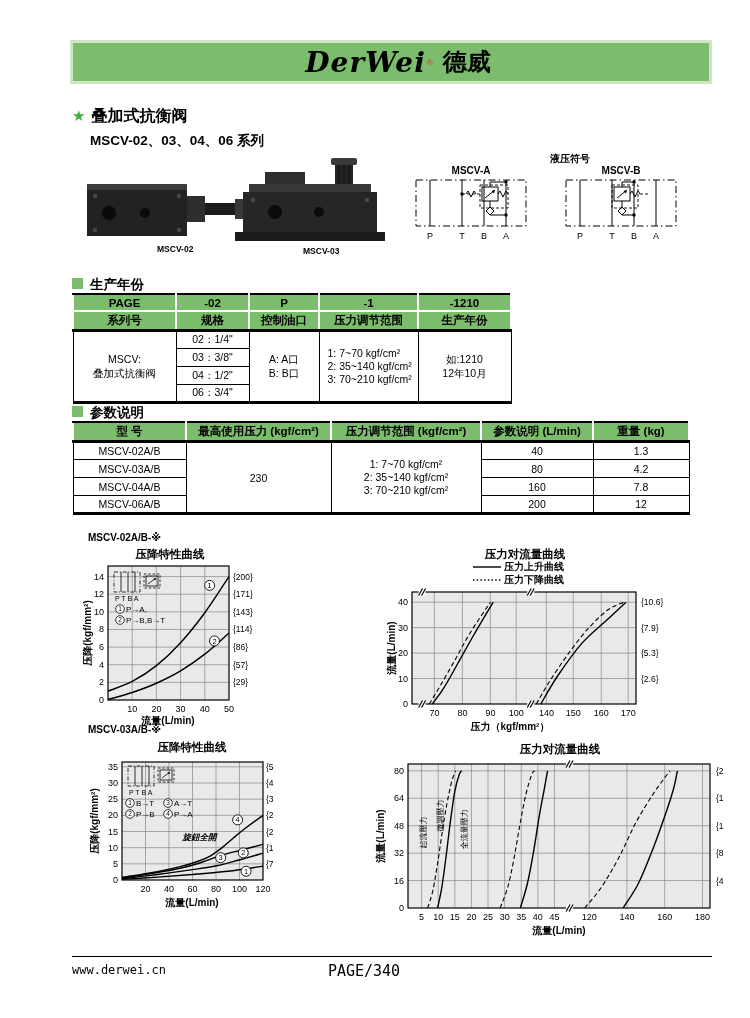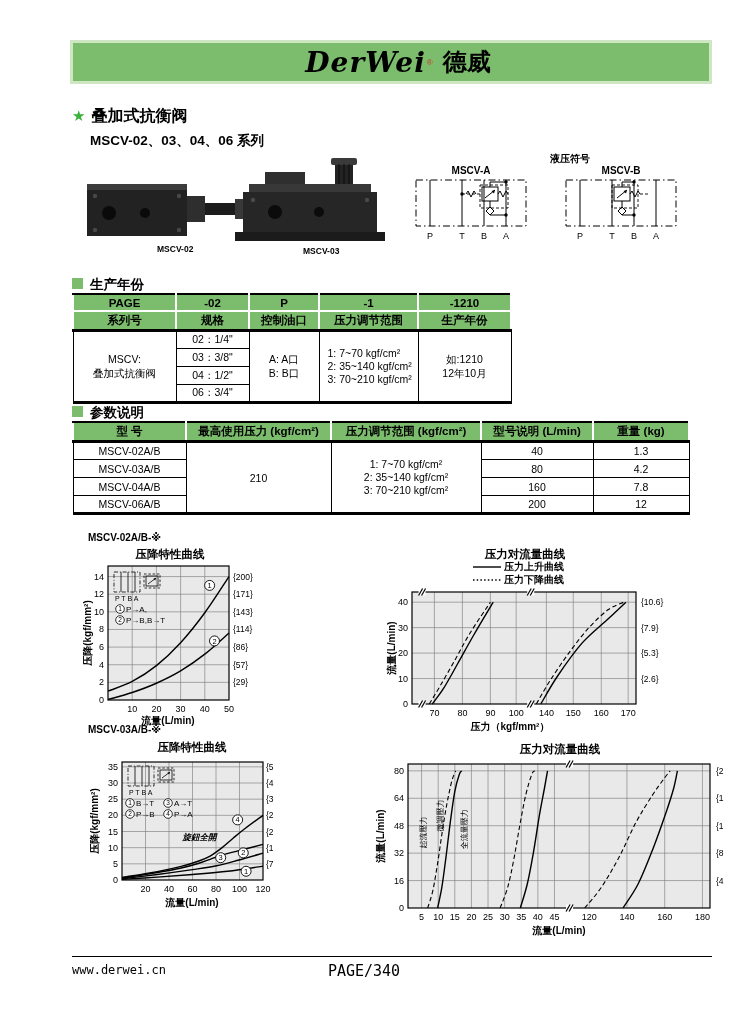--- a/index.html
+++ b/index.html
@@ -237,28 +237,28 @@
         <col style="width:145px">
         <col style="width:150px">
         <col style="width:112px">
         <col style="width:96px">
       </colgroup>
     <thead>
       <tr style="height:18px">
         <th>型  号</th>
         <th>最高使用压力 (kgf/cm²)</th>
         <th>压力调节范围 (kgf/cm²)</th>
-        <th>型号说明 (L/min)</th>
+        <th>参数说明 (L/min)</th>
         <th>重量 (kg)</th>
       </tr>
     </thead>
     <tbody>
       <tr style="height:18px">
         <td>MSCV-02A/B</td>
-        <td rowspan="4">210</td>
+        <td rowspan="4">230</td>
         <td rowspan="4" class="small-lines">
           <div>1: 7~70 kgf/cm²</div>
           <div>2: 35~140 kgf/cm²</div>
           <div>3: 70~210 kgf/cm²</div>
         </td>
         <td>40</td>
         <td>1.3</td>
       </tr>
       <tr style="height:18px">
         <td>MSCV-03A/B</td>

